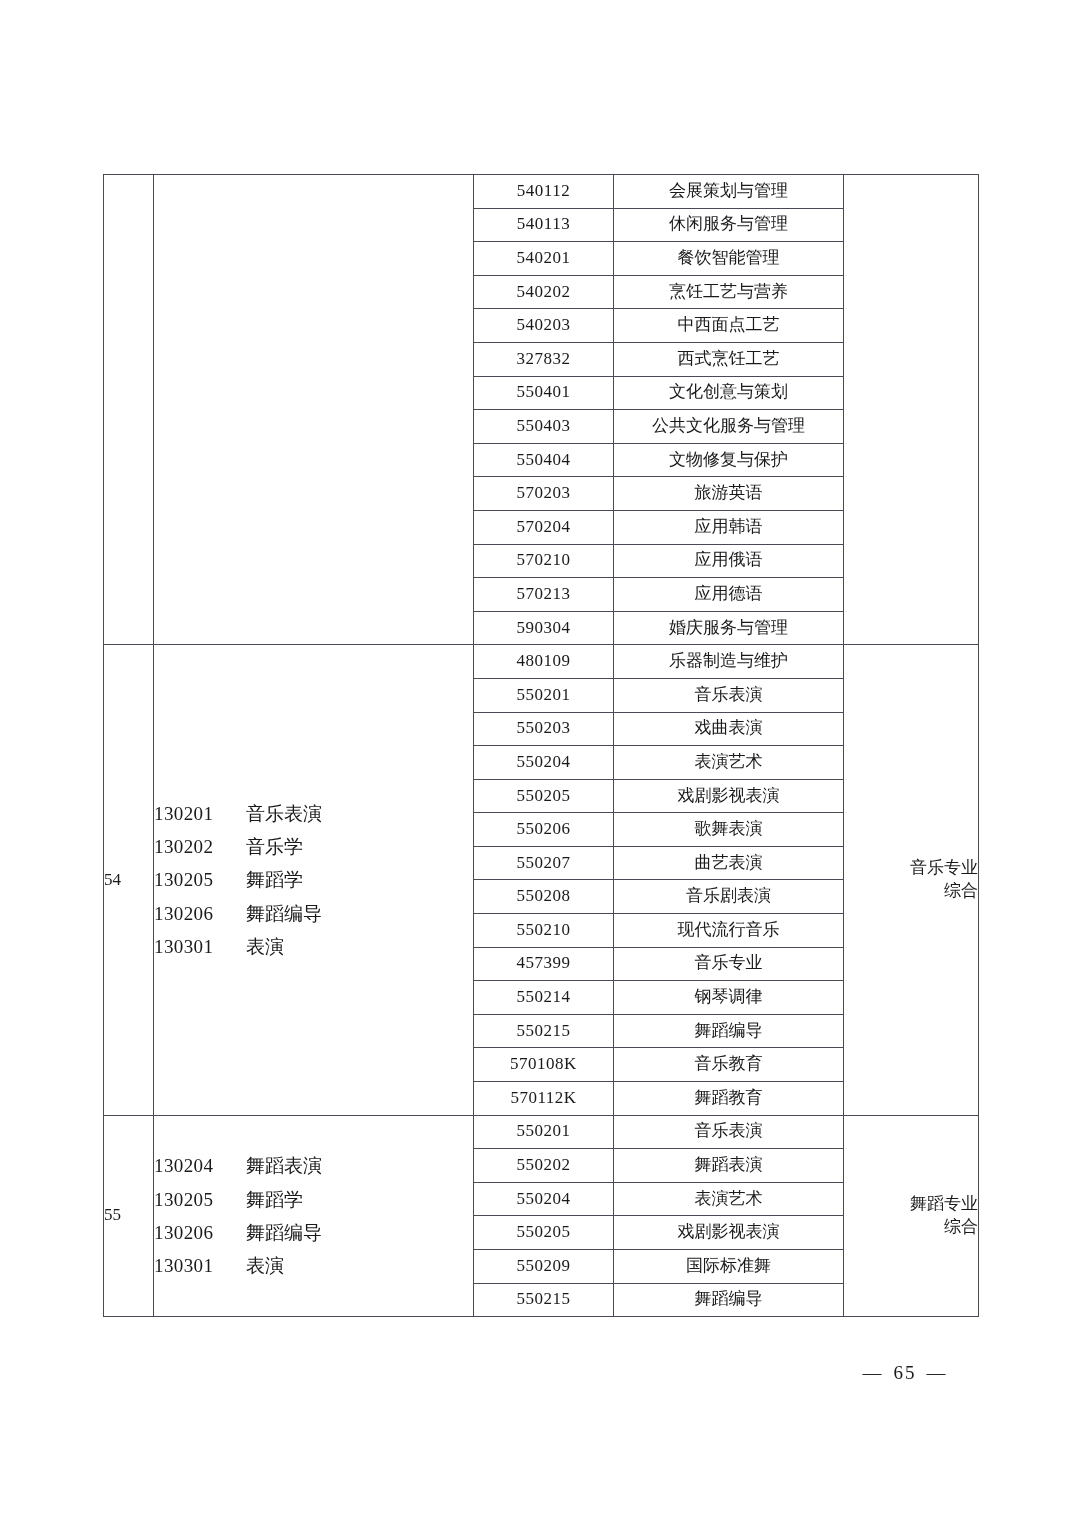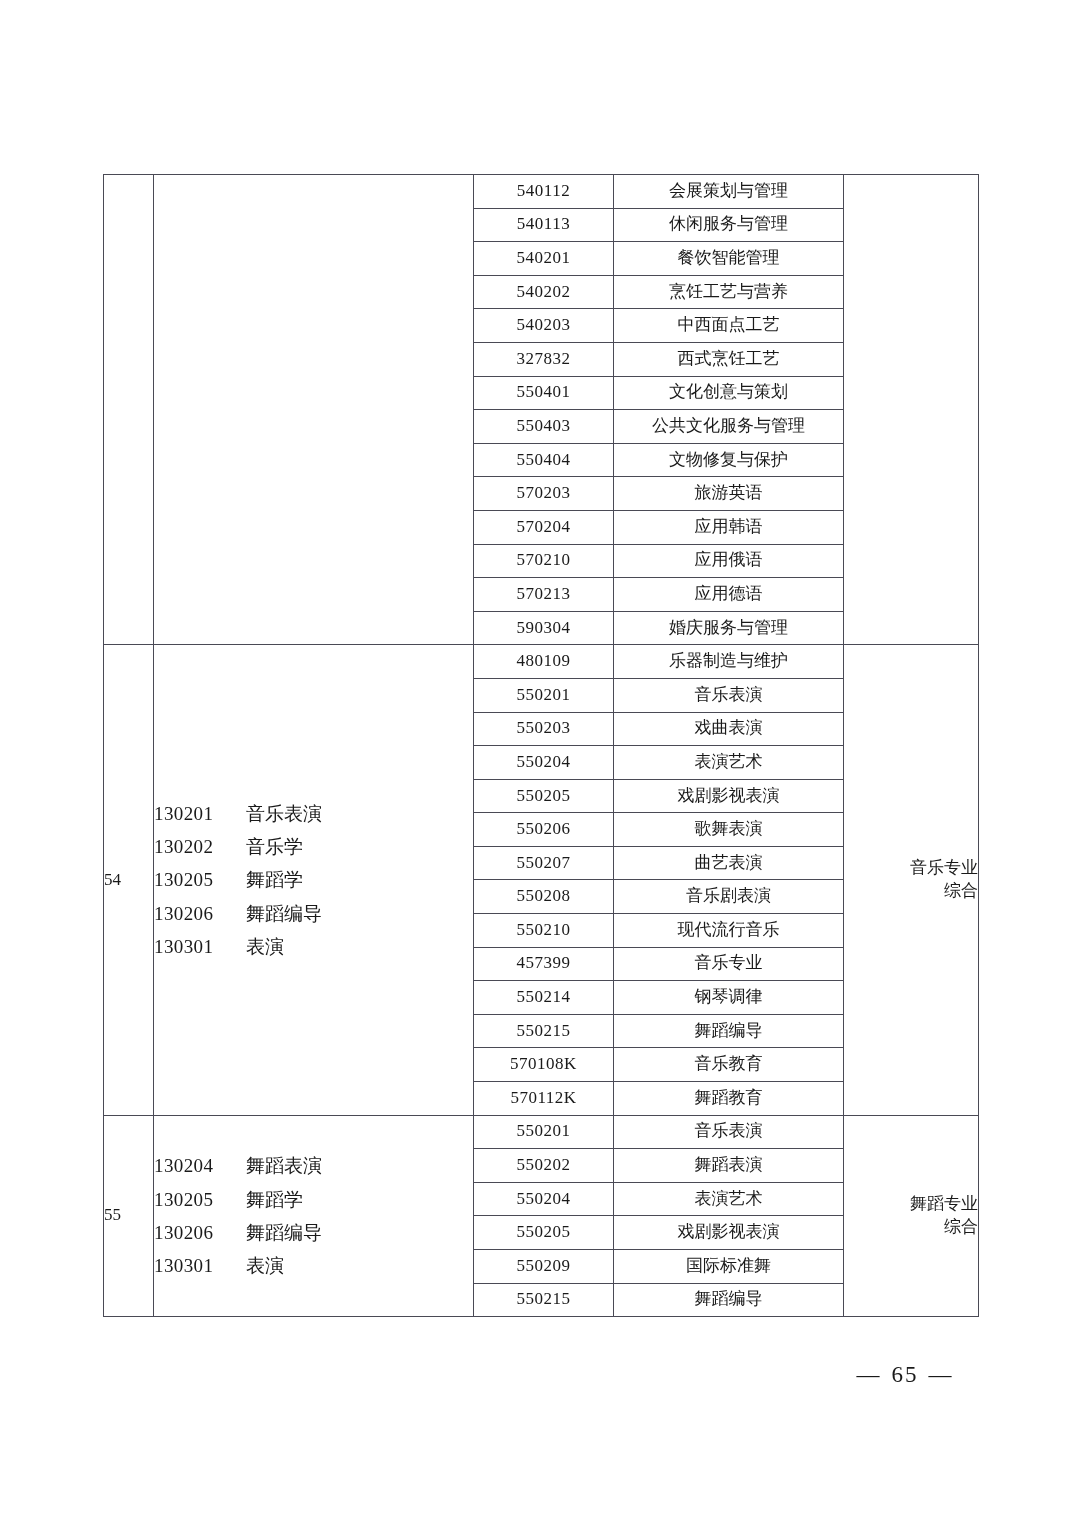--- a/index.html
+++ b/index.html
@@ -86,21 +86,21 @@
   .exam-line {
     display: block;
     text-align: right;
   }
   .page-number {
     position: absolute;
     left: 0;
     right: 0;
     top: 1362px;
     text-align: center;
-    font-size: 23px;
+    font-size: 19px;
     letter-spacing: 2px;
   }
   .page-number .pn-inner {
     display: inline-block;
     margin-left: 730px;
   }
   .pn-dash {
     display: inline-block;
     padding: 0 10px;
   }

